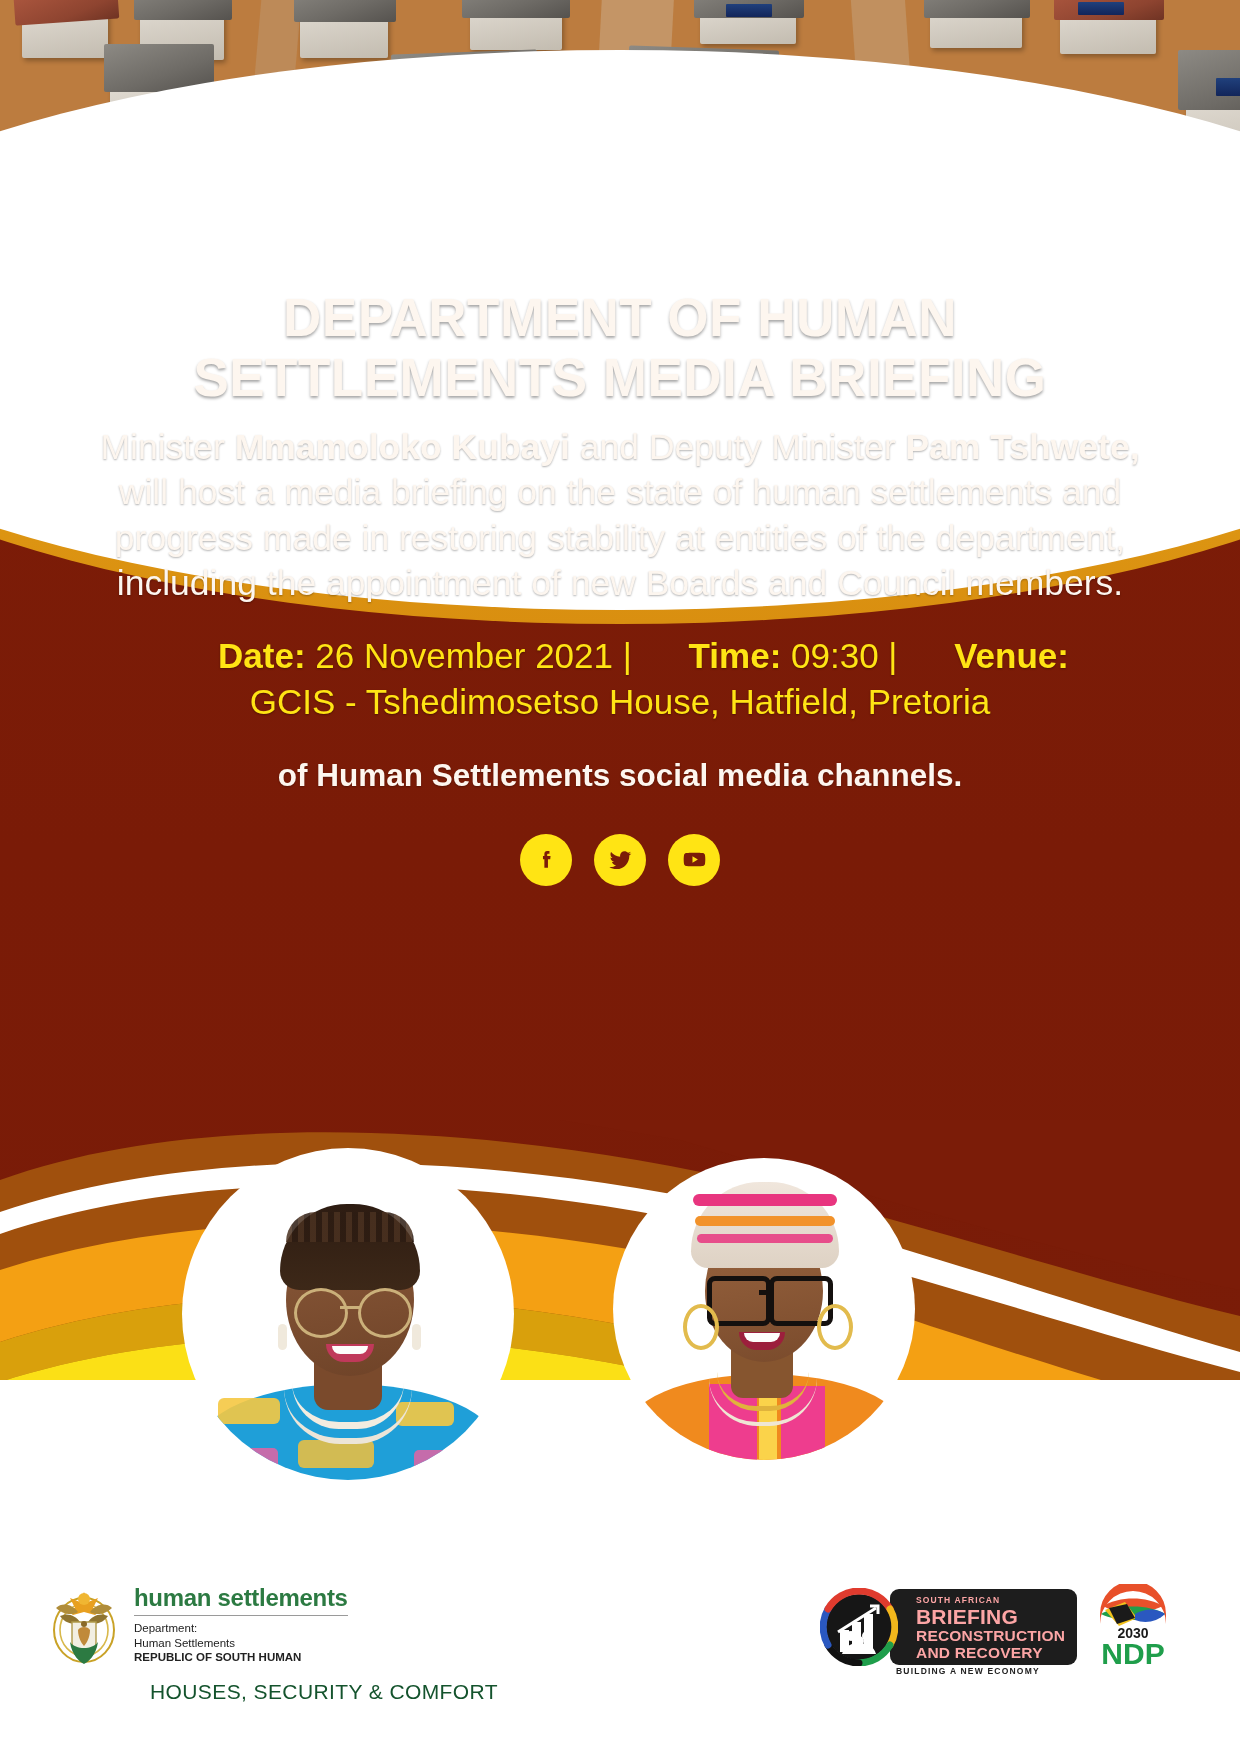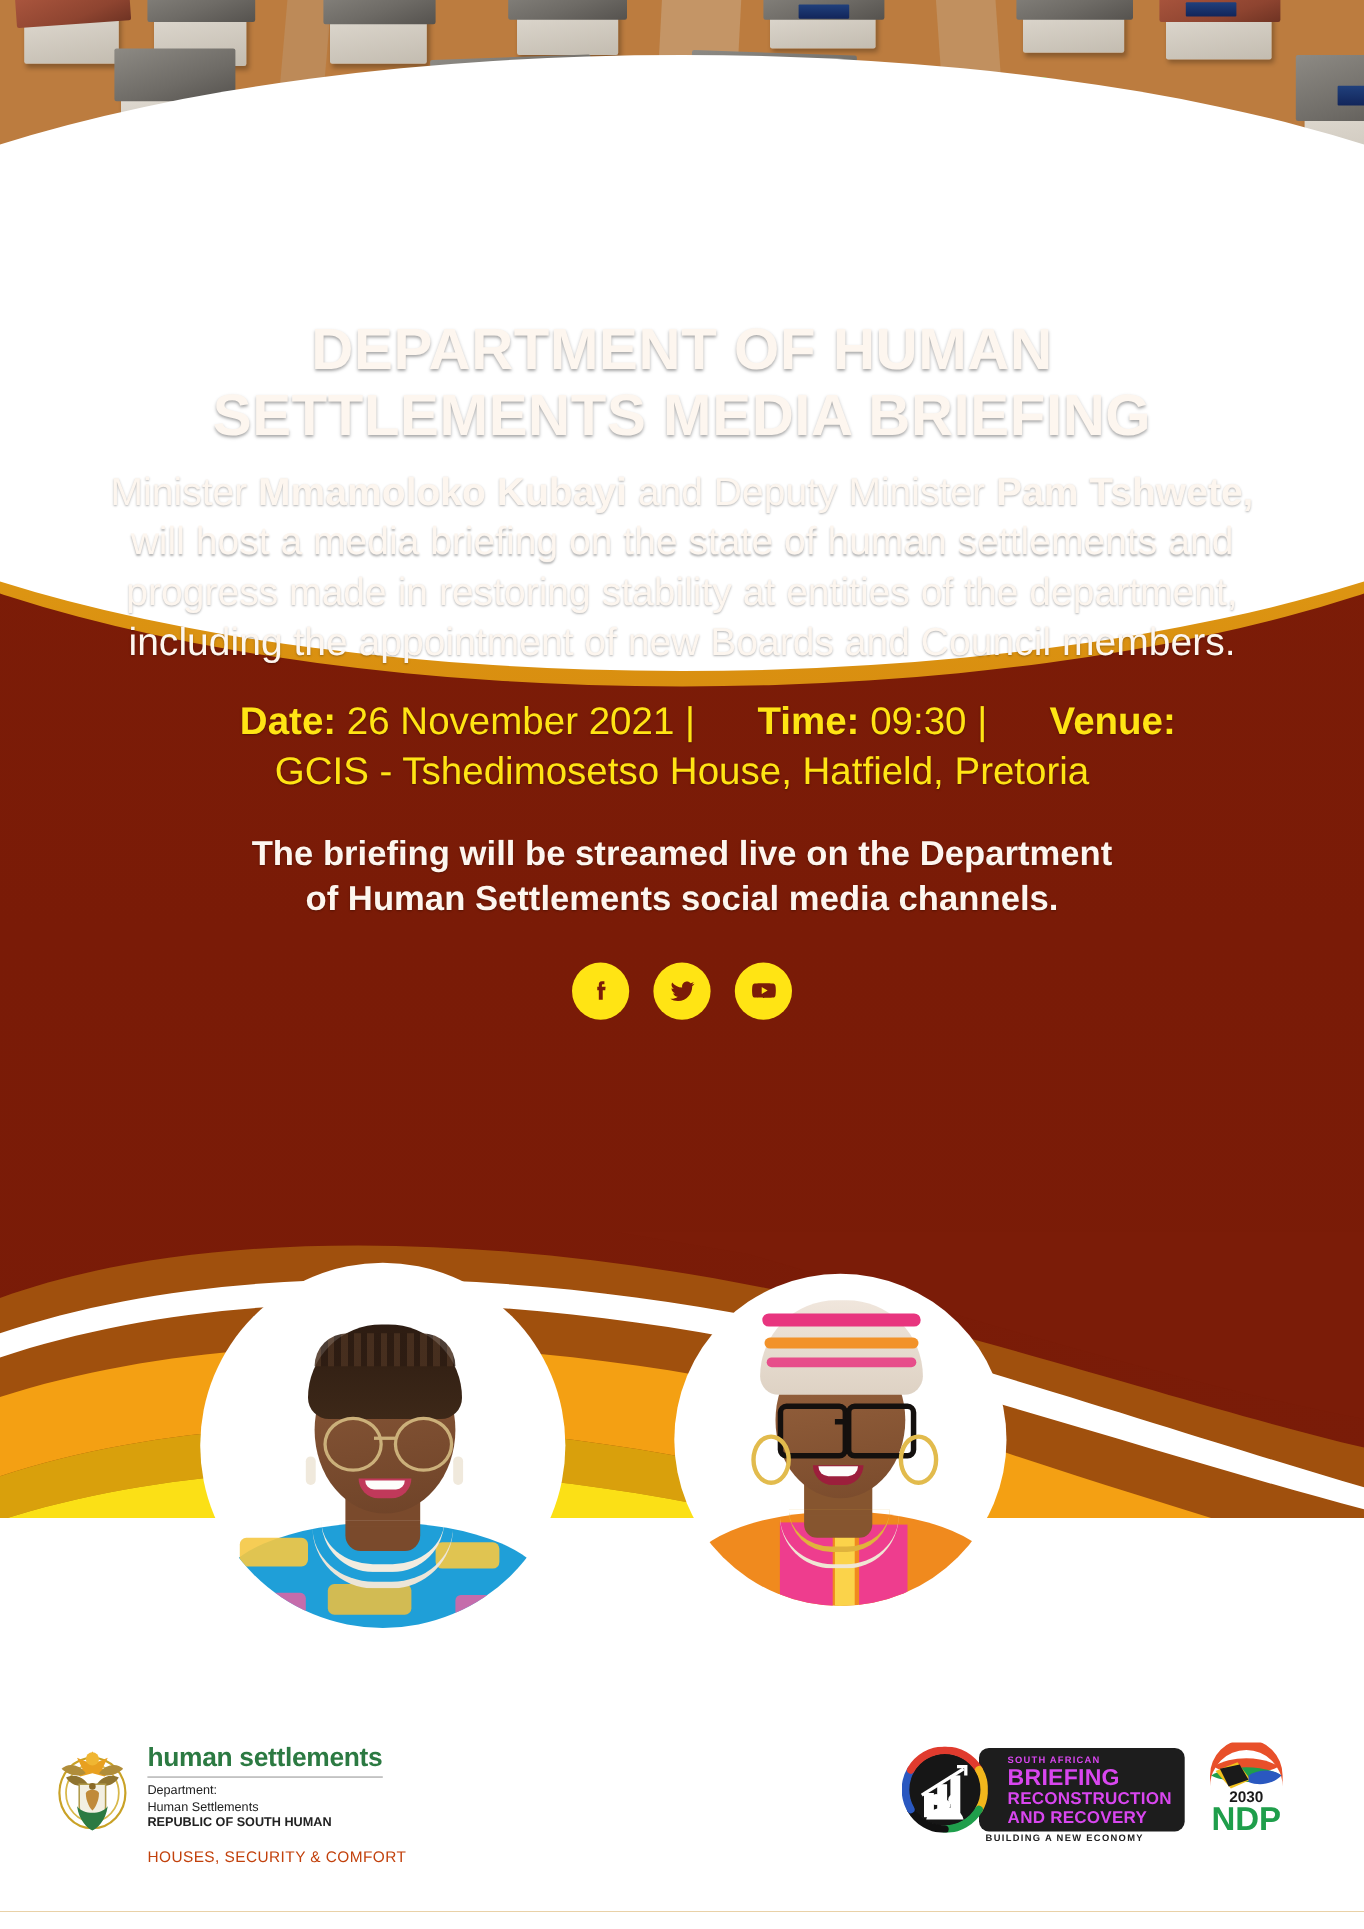--- a/index.html
+++ b/index.html
@@ -180,27 +180,27 @@
   .logo-hs{position:absolute;left:48px;top:200px;display:flex;align-items:flex-start;gap:14px;}
   .coat{width:72px;height:86px;flex:0 0 auto;}
   .hs-text{padding-top:6px;}
   .hs-title{
     color:#2c7a42;font-size:24px;font-weight:bold;letter-spacing:-.3px;line-height:1;
     padding-bottom:5px;border-bottom:1.5px solid #9a9a9a;
   }
   .hs-sub{color:#222;font-size:11.5px;line-height:1.28;margin-top:5px;}
   .hs-sub .bold{font-weight:bold;}
   .hs-tag{
-    position:absolute;left:134px;top:300px;
-    color:#c2410c;font-size:14px;letter-spacing:.4px;font-weight:500;
+    position:absolute;left:150px;top:300px;
+    color:#14532d;font-size:21px;letter-spacing:.4px;font-weight:500;
   }
   .logo-err{position:absolute;left:820px;top:208px;display:flex;align-items:center;}
   .err-ring{width:78px;height:78px;position:relative;margin-right:-8px;z-index:2;}
   .err-plate{
-    background:#1d1d1d;border-radius:9px;padding:7px 12px 5px 26px;color:#d946ef;
+    background:#1d1d1d;border-radius:9px;padding:7px 12px 5px 26px;color:#fca5a5;
     line-height:1;
   }
   .err-l1{font-size:8.5px;letter-spacing:1.1px;font-weight:bold;}
   .err-l2{font-size:21px;font-weight:bold;letter-spacing:.2px;margin-top:2px;}
   .err-l3{font-size:15.5px;font-weight:bold;letter-spacing:.2px;margin-top:1px;}
   .err-l4{font-size:15.5px;font-weight:bold;letter-spacing:.2px;margin-top:1px;}
   .logo-ndp{position:absolute;left:1085px;top:204px;width:96px;height:86px;}
 </style>
 </head>
 <body>
@@ -372,21 +372,20 @@
         <span>|</span>
         <b>Time:</b>
         <span>09:30</span>
         <span>|</span>
         <b>Venue:</b>
       </div>
       <div>GCIS - Tshedimosetso House, Hatfield, Pretoria</div>
     </div>
 
     <div class="stream">
-      <div>The briefing will be streamed live on the Department</div>
       <div>of Human Settlements social media channels.</div>
     </div>
 
     <div class="socials">
       <div class="soc">
         <svg width="26" height="26" viewBox="0 0 24 24">
             <path fill="#7b1c08" d="M15.2 8.4h-2.1V7.1c0-.6.4-.8.7-.8h1.4V3.7h-2c-2.2 0-2.7 1.6-2.7 2.7v2h-1.3v2.8h1.3v8h3.3v-8h2.1l.3-2.8z"></path>
           </svg>
       </div>
       <div class="soc">

